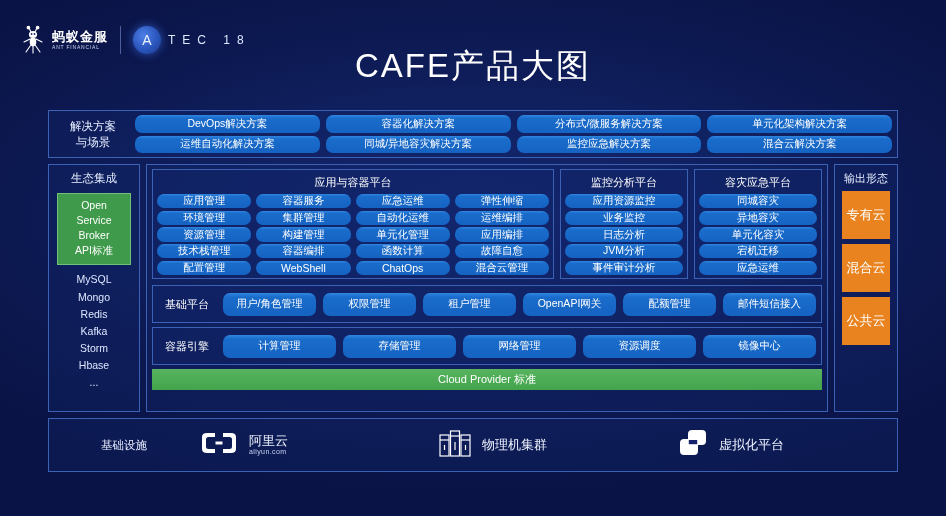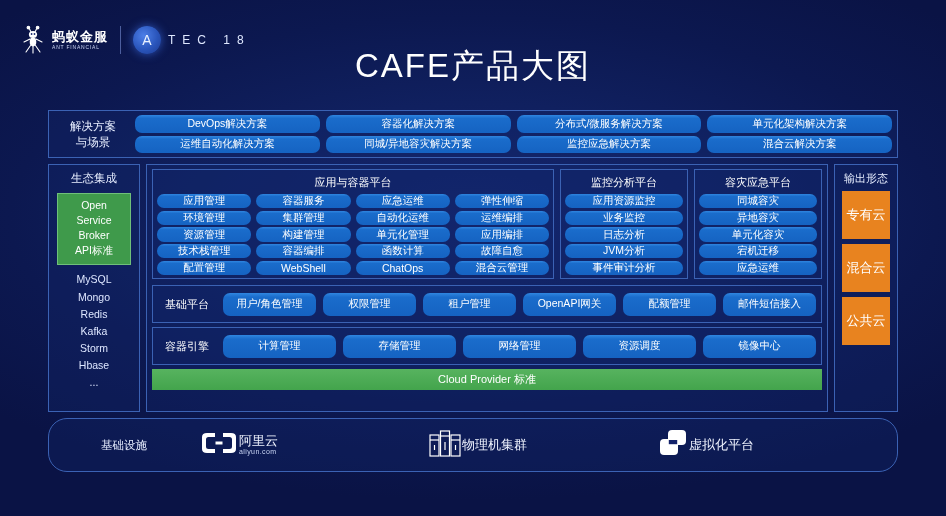--- a/index.html
+++ b/index.html
@@ -81,24 +81,24 @@
     position:absolute; left:5px; right:5px; top:204px; height:21px;
     background:linear-gradient(to bottom,#57b35f,#43a44c);
     color:#ffffff; font-size:11px; display:flex; align-items:center; justify-content:center;
   }
   #output { left:834px; top:164px; width:64px; height:248px; }
   #output .lbl { margin:6px 0 4px; font-size:11px; }
   .cloud-box { margin:5px 7px; height:48px; background:#e8831f;
                display:flex; align-items:center; justify-content:center;
                color:#ffffff; font-size:13px; }
   
-  #infra { left:48px; top:418px; width:850px; height:54px;border-radius:19px; }
+  #infra { left:48px; top:418px; width:850px; height:54px; }
   .infra-inner { display:flex; align-items:center; height:100%; }
   .infra-lbl { width:150px; text-align:center; font-size:11.5px; color:#e7eeff; }
-  .infra-item { display:flex; align-items:center; }
+  .infra-item { display:flex; align-items:center; gap:10px; }
   .infra-item .txt { font-size:13px; color:#f0f4ff; }
   .infra-sub { font-size:7px; color:#c9d5f5; letter-spacing:.4px; }
   .ali-wrap { display:flex; flex-direction:column; line-height:1.15; }
   .sp1 { width:150px; } .sp2 { width:130px; }
 </style>
 </head>
 <body>
 
 <div class="header">
   <div class="ant-logo">

